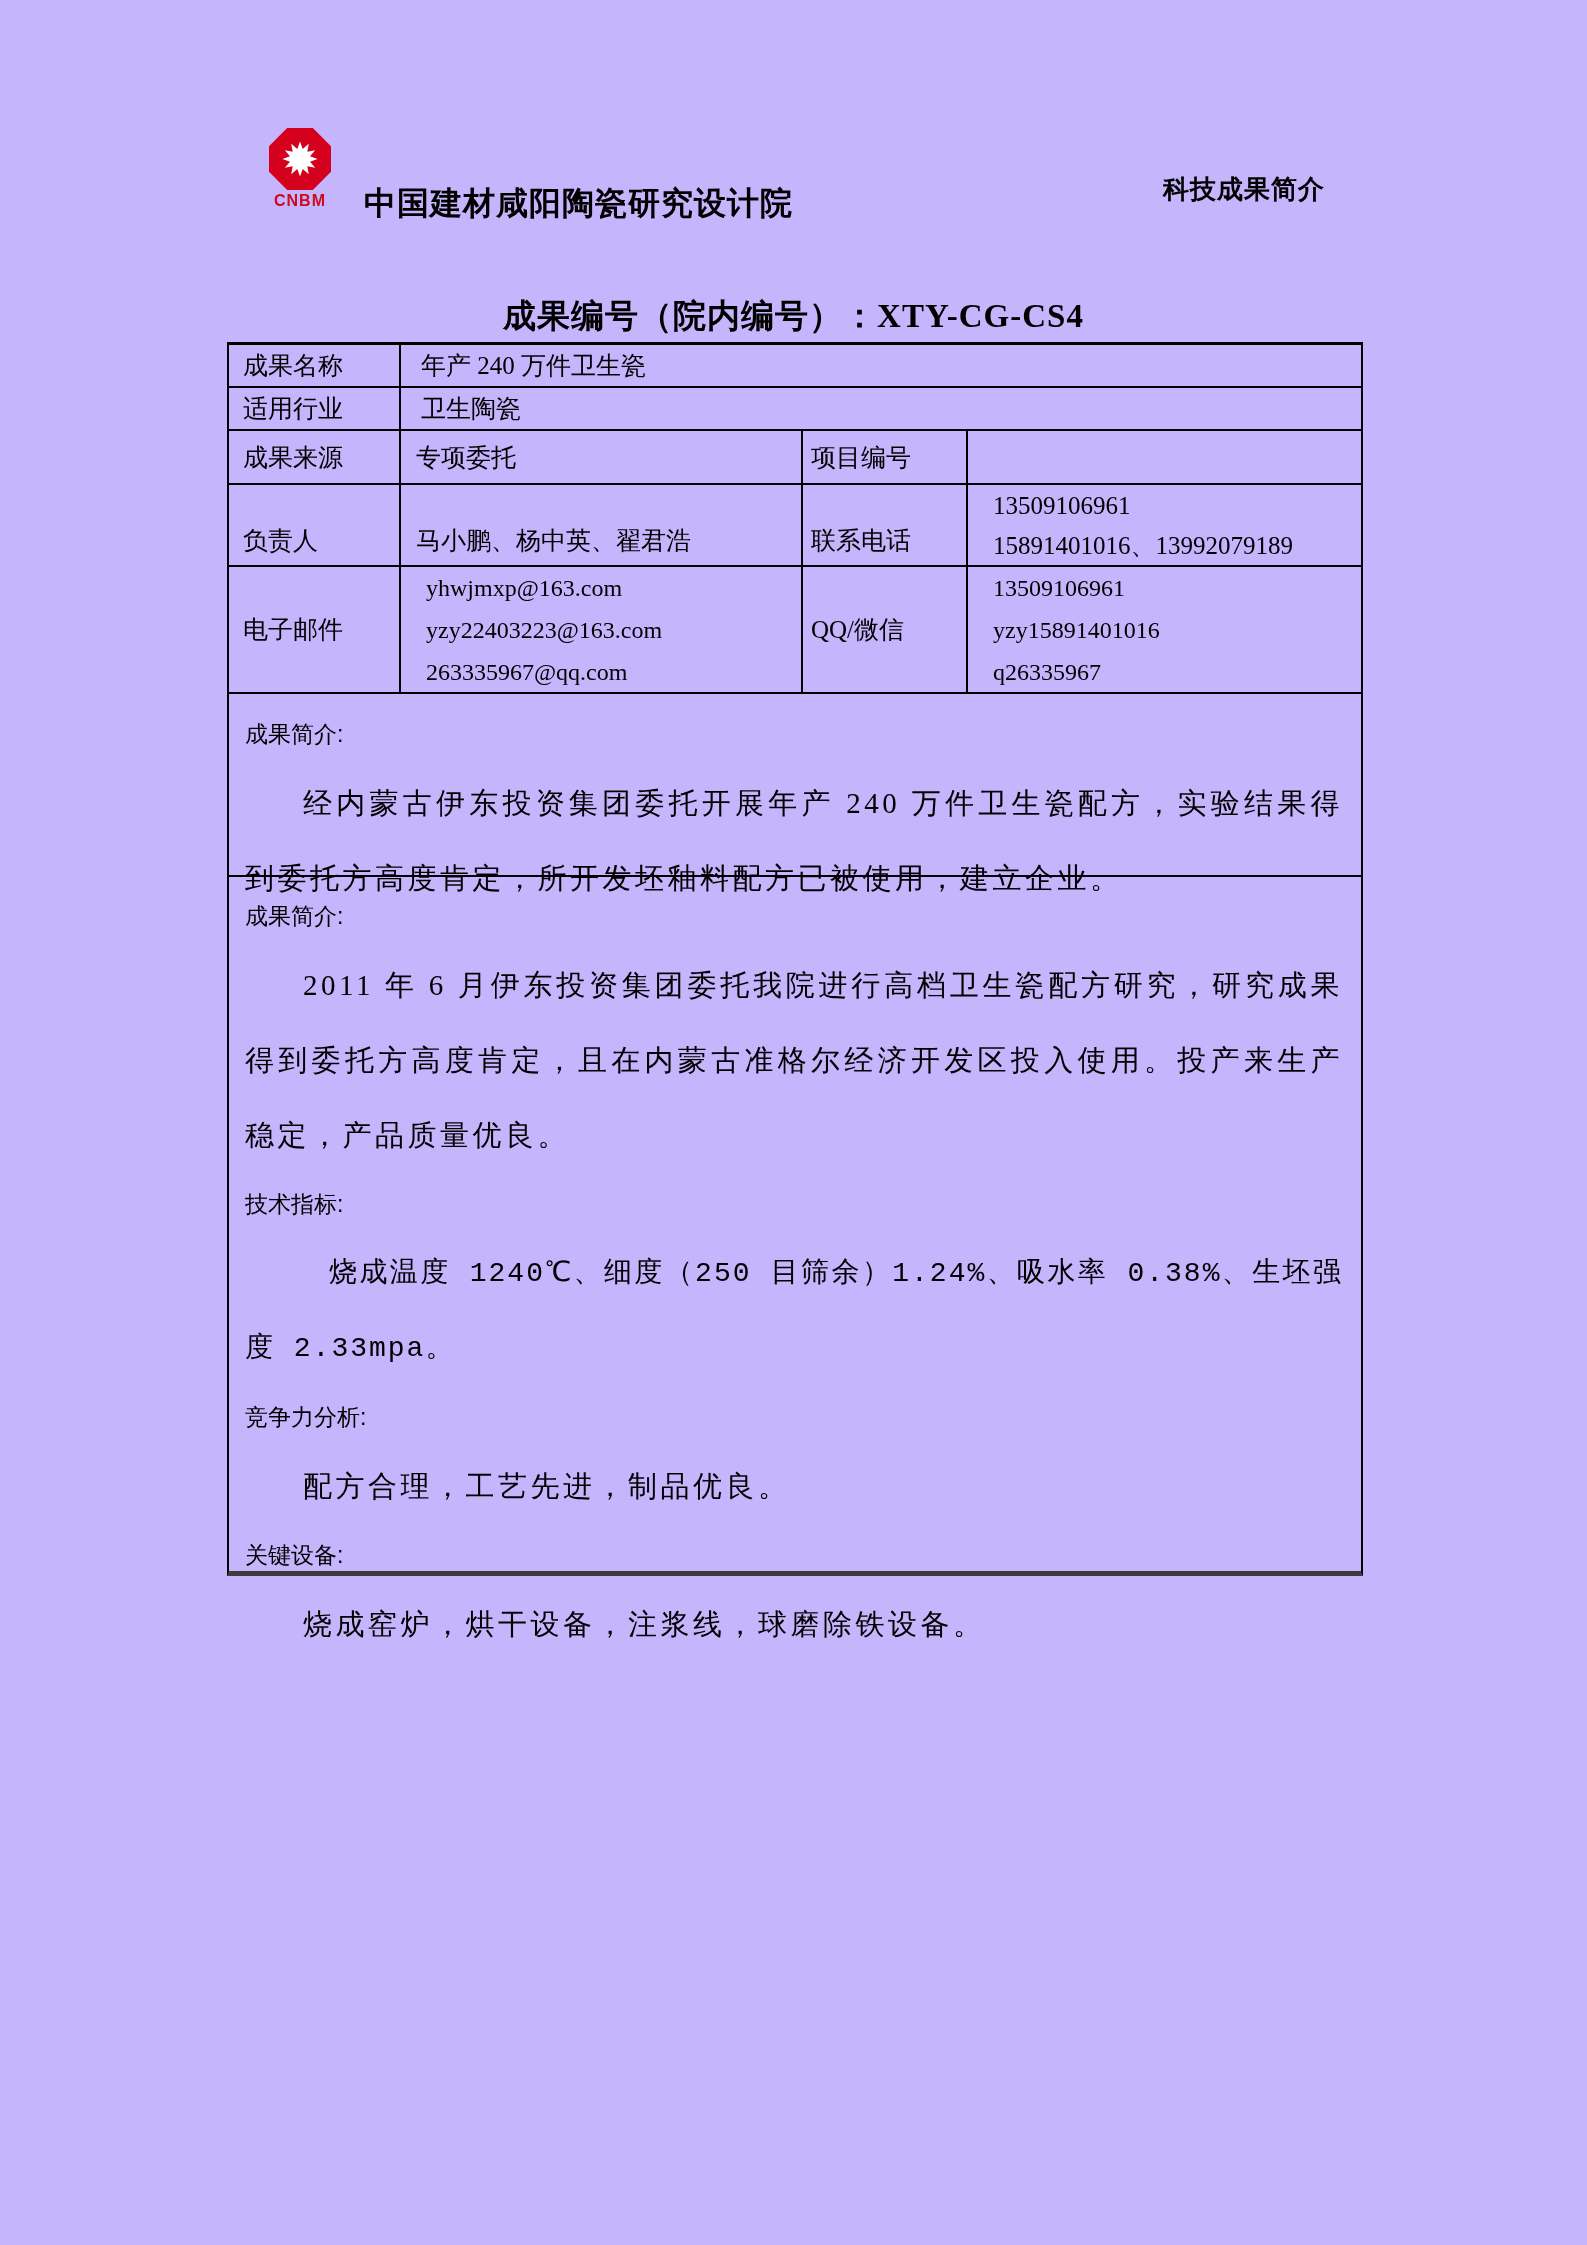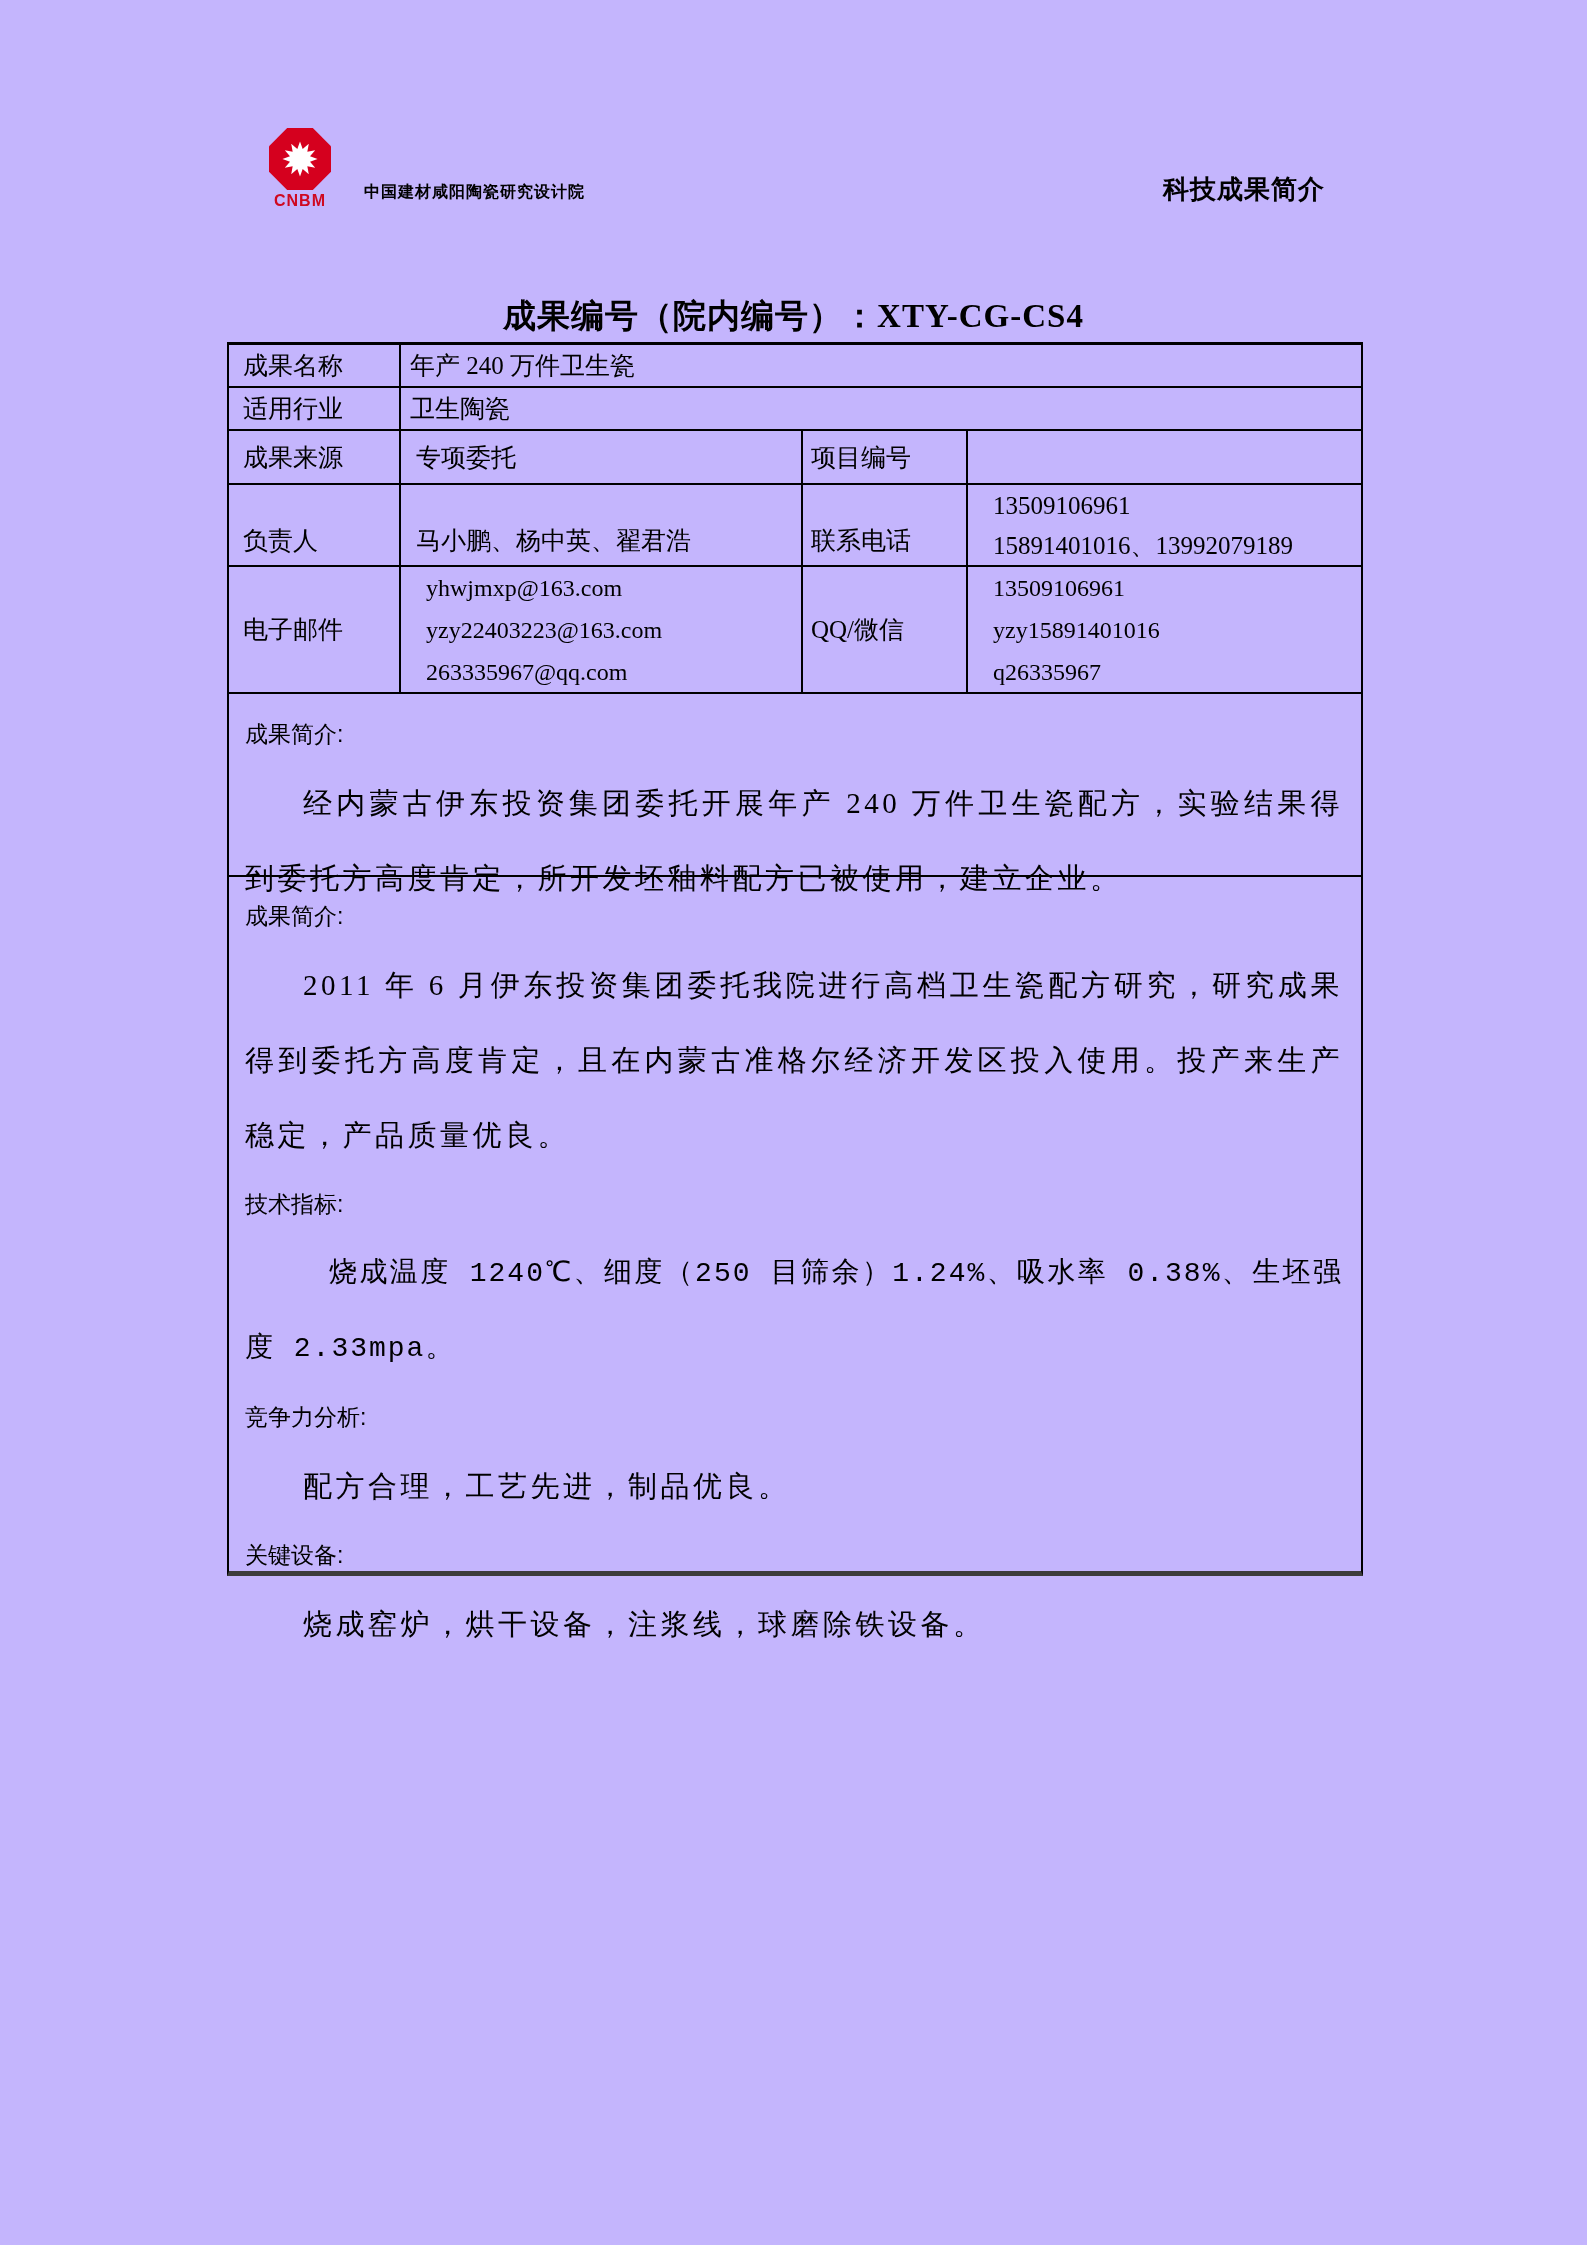--- a/index.html
+++ b/index.html
@@ -5,37 +5,37 @@
   html,body{margin:0;padding:0;background:#fff;}
   .sheet{position:relative;width:1587px;height:2245px;background:#c4b5fd;overflow:hidden;
          font-family:"Liberation Serif","DejaVu Serif",serif;color:#000;}
 
   
   .logo{position:absolute;left:268px;top:128px;width:64px;height:92px;text-align:center;}
   .logo svg{display:block;margin:0 auto;}
   .logo-text{font-family:"Liberation Sans","DejaVu Sans",sans-serif;font-weight:bold;
              font-size:16px;letter-spacing:1px;color:#cf0920;margin-top:2px;}
   .institute{position:absolute;left:364px;top:182px;font-family:"Liberation Sans","DejaVu Sans",sans-serif;
-             font-size:16px;font-weight:600;letter-spacing:1px;}
+             font-size:32px;font-weight:600;letter-spacing:1px;}
   .doc-type{position:absolute;left:1163px;top:172px;font-family:"Liberation Sans","DejaVu Sans",sans-serif;
             font-size:26px;font-weight:600;letter-spacing:1px;}
 
   
   .main-title{position:absolute;left:0;top:294px;width:100%;text-align:center;
               font-size:33px;font-weight:bold;letter-spacing:1px;}
 
   
   .doc-table{position:absolute;left:227px;top:342px;width:1136px;box-sizing:border-box;
              border:2px solid #000;border-top-width:3px;border-bottom:5px solid #3c3c3c;}
   .trow{display:flex;box-sizing:border-box;border-top:2px solid #000;}
   .trow:first-child{border-top:none;}
   .cell{box-sizing:border-box;border-left:2px solid #000;overflow:hidden;}
   .cell:first-child{border-left:none;}
   .c-label{flex:0 0 170px;padding-left:14px;}
-  .c-val{flex:1 1 auto;padding-left:9px;}
+  .c-val{flex:1 1 auto;padding-left:20px;}
   .c-val2w{flex:0 0 394px;padding-left:15px;}
   .c-label2{flex:0 0 165px;padding-left:8px;margin-left:8px;}
   .c-val4{flex:0 0 400px;padding-left:15px;}
   .fs-row{font-size:25px;}
   .vc{display:flex;align-items:center;}
   .vb{display:flex;align-items:flex-end;padding-bottom:8px;}
   .col-center{display:flex;flex-direction:column;justify-content:center;padding-left:25px;}
   .h41{height:41px;} .h43{height:43px;} .h42{height:54px;}
   .h82{height:82px;} .h127{height:127px;}
   .line42{line-height:42px;font-size:24px;}

